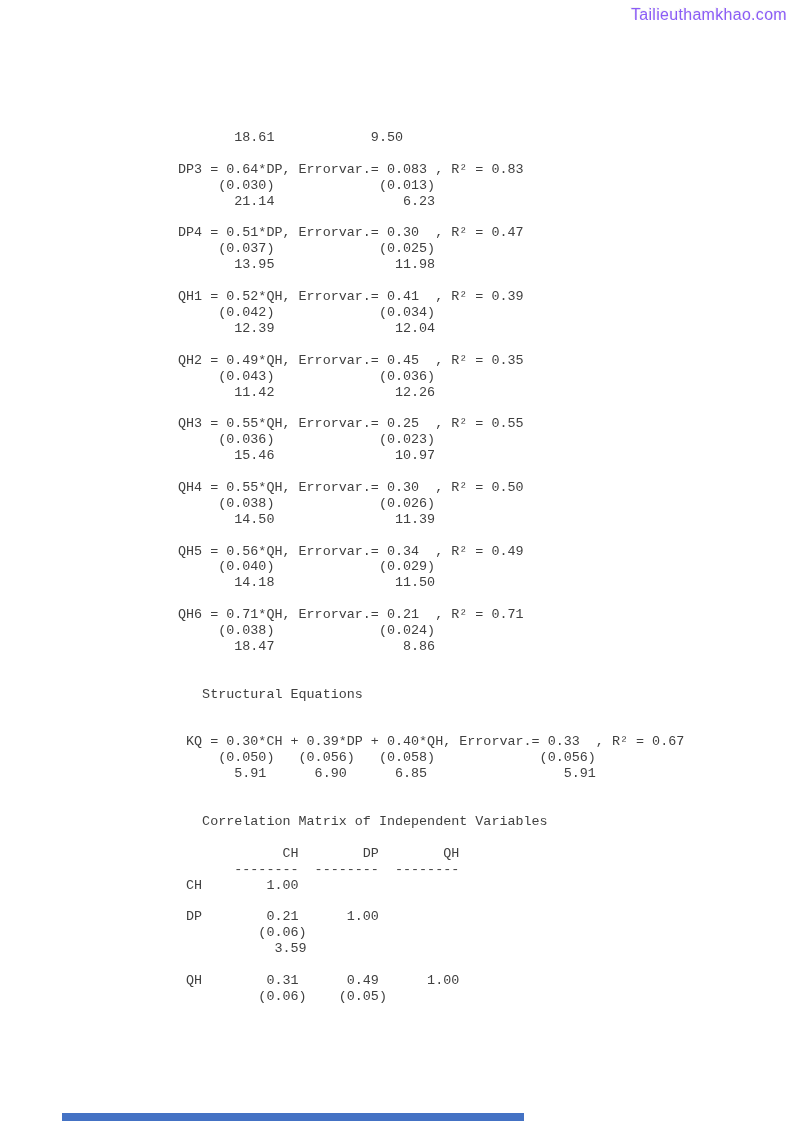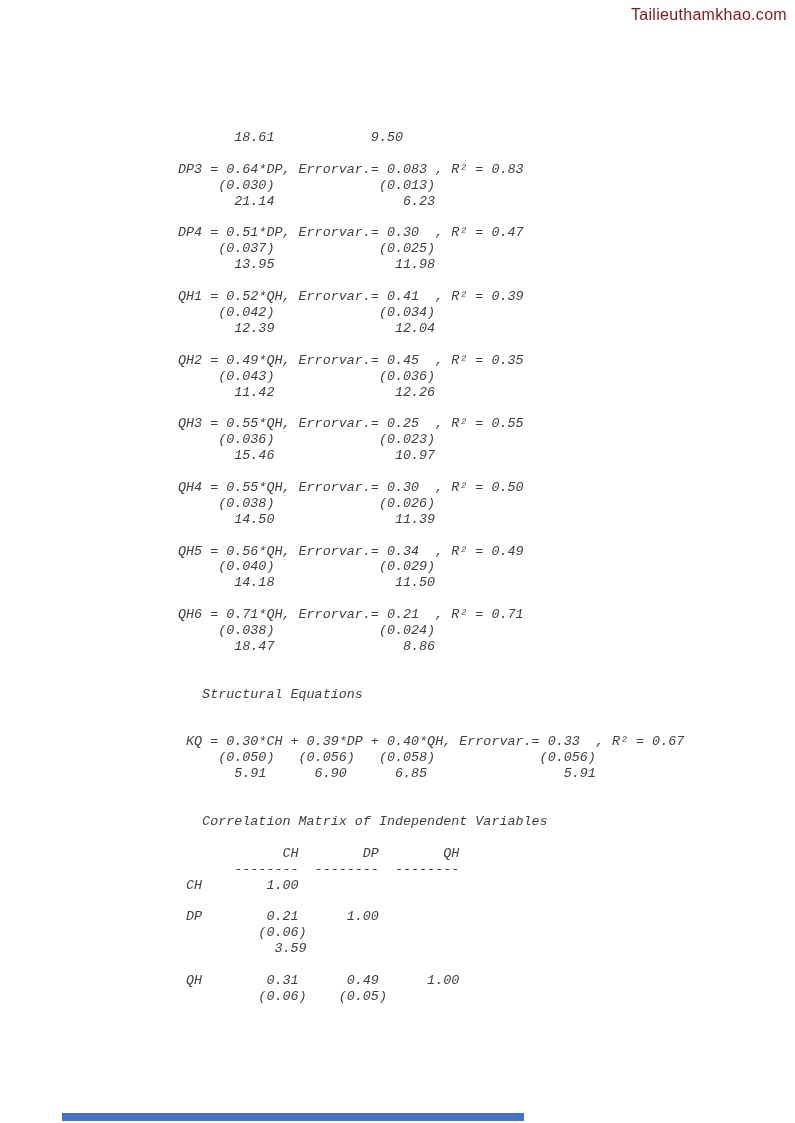--- a/index.html
+++ b/index.html
@@ -28,37 +28,36 @@
   .lisrel-output {
     position: absolute;
     left: 178px;
     top: 130px;
     margin: 0;
     font-family: "Liberation Mono", "DejaVu Sans Mono", monospace;
     font-size: 13.4px;
     line-height: 15.9px;
     color: #404040;
     white-space: pre;
-    font-style: italic;
   }
   .bottom-bar {
     position: absolute;
     left: 62px;
     top: 1113px;
     width: 462px;
     height: 8px;
     background: #4472c4;
   }
 </style>
 </head>
 <body>
 
 <div class="page">
 
-  <div class="watermark" style="color: #7f1d1d;">Tailieuthamkhao.com</div>
+  <div class="watermark" style="color: #8b5cf6;">Tailieuthamkhao.com</div>
 
   <pre class="lisrel-output" style="color: rgb(64, 64, 64);">       18.61            9.50
 
 DP3 = 0.64*DP, Errorvar.= 0.083 , R² = 0.83
      (0.030)             (0.013)
        21.14                6.23
 
 DP4 = 0.51*DP, Errorvar.= 0.30  , R² = 0.47
      (0.037)             (0.025)
        13.95               11.98

